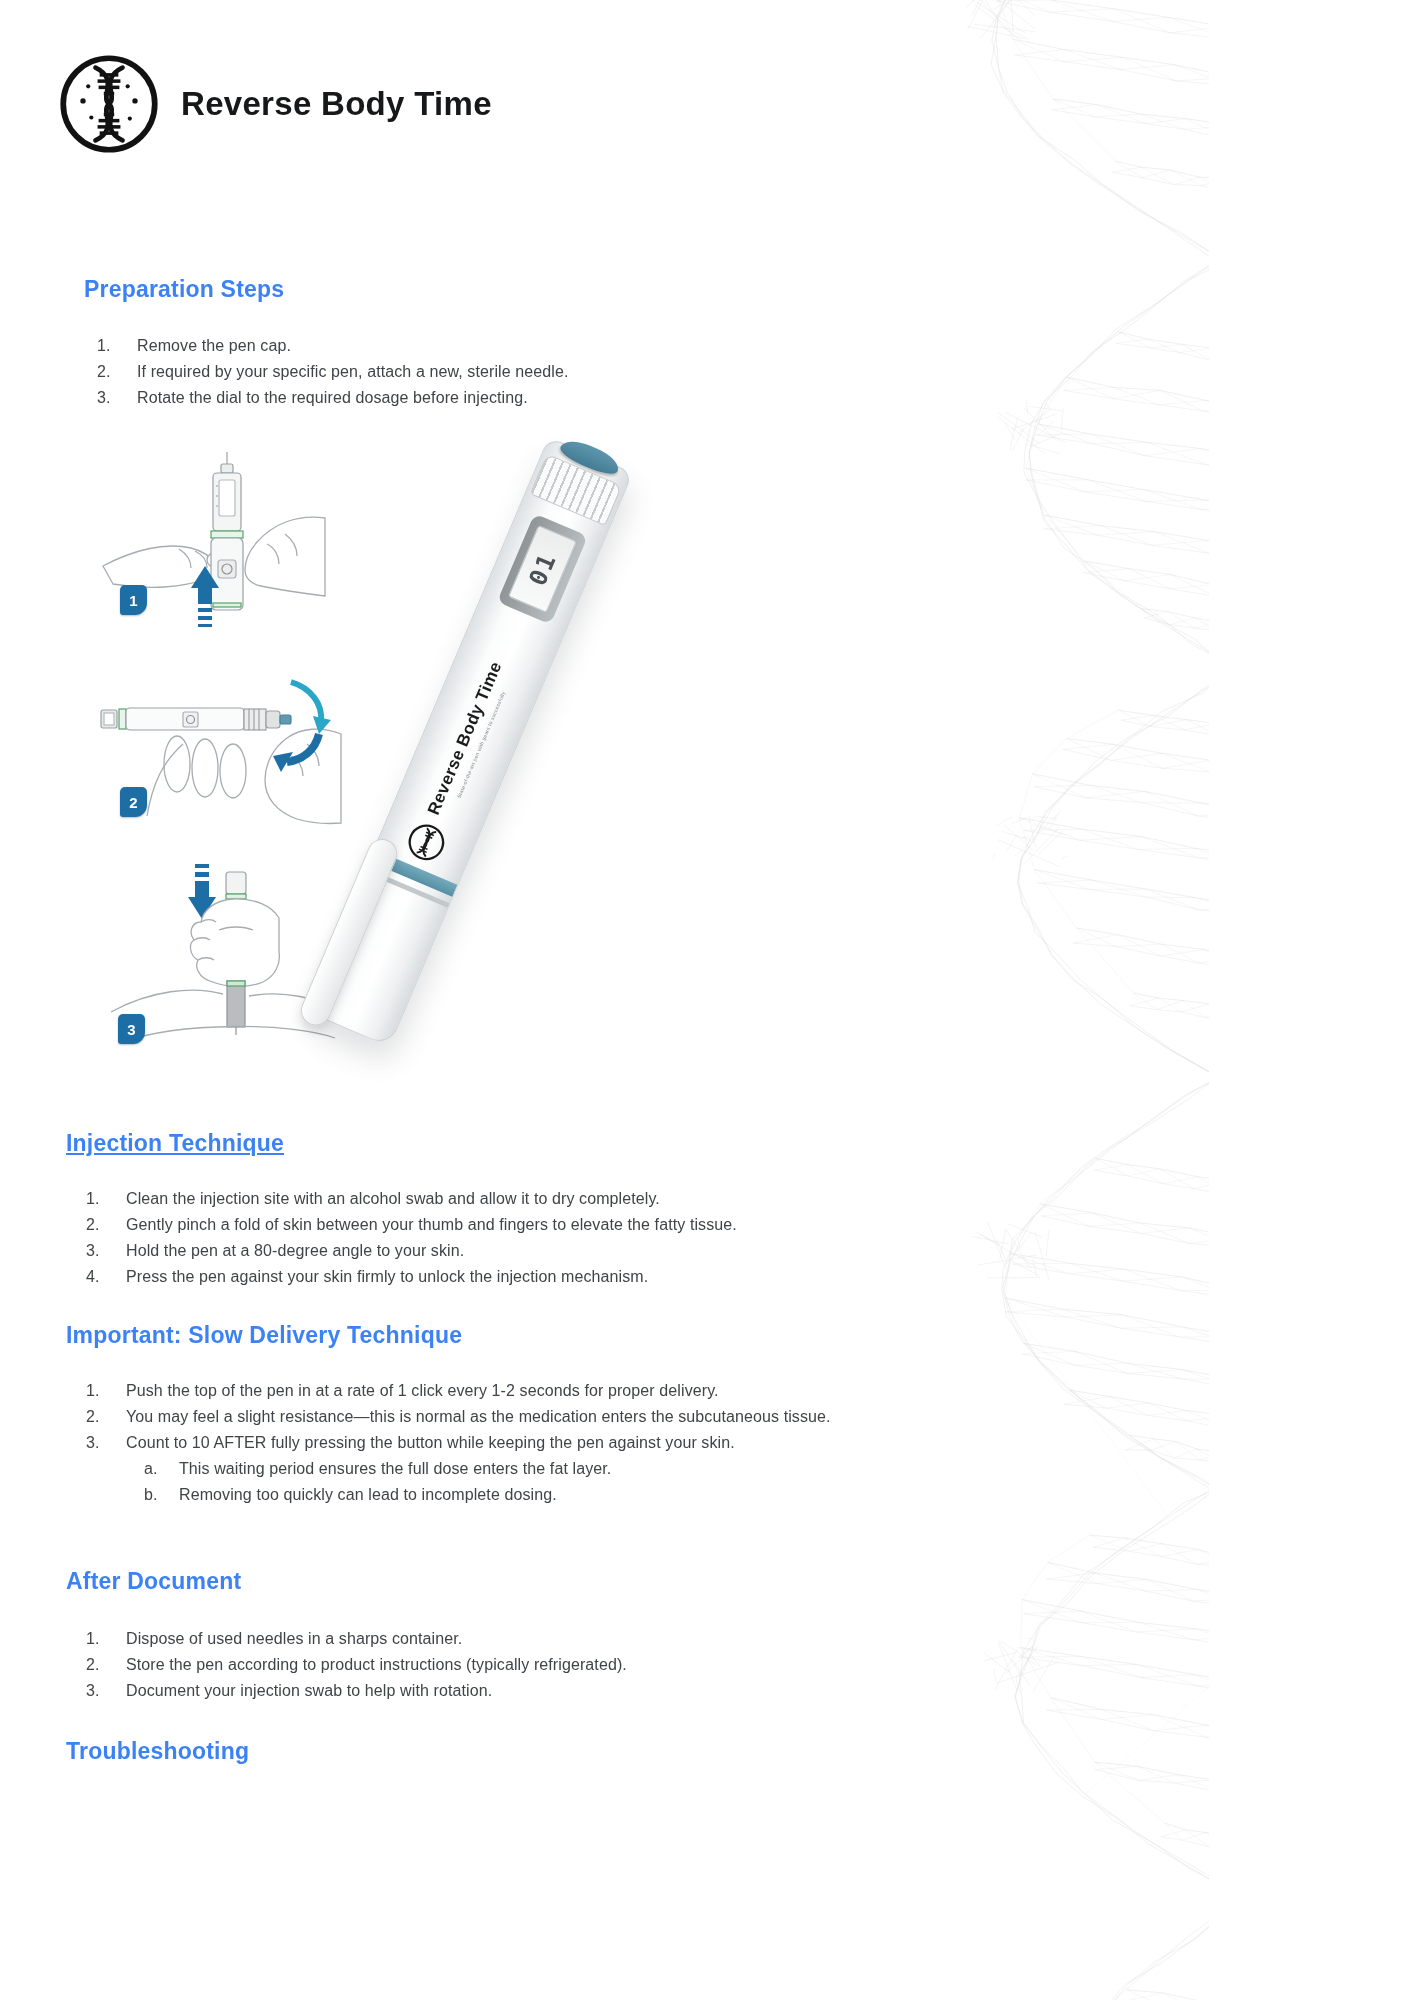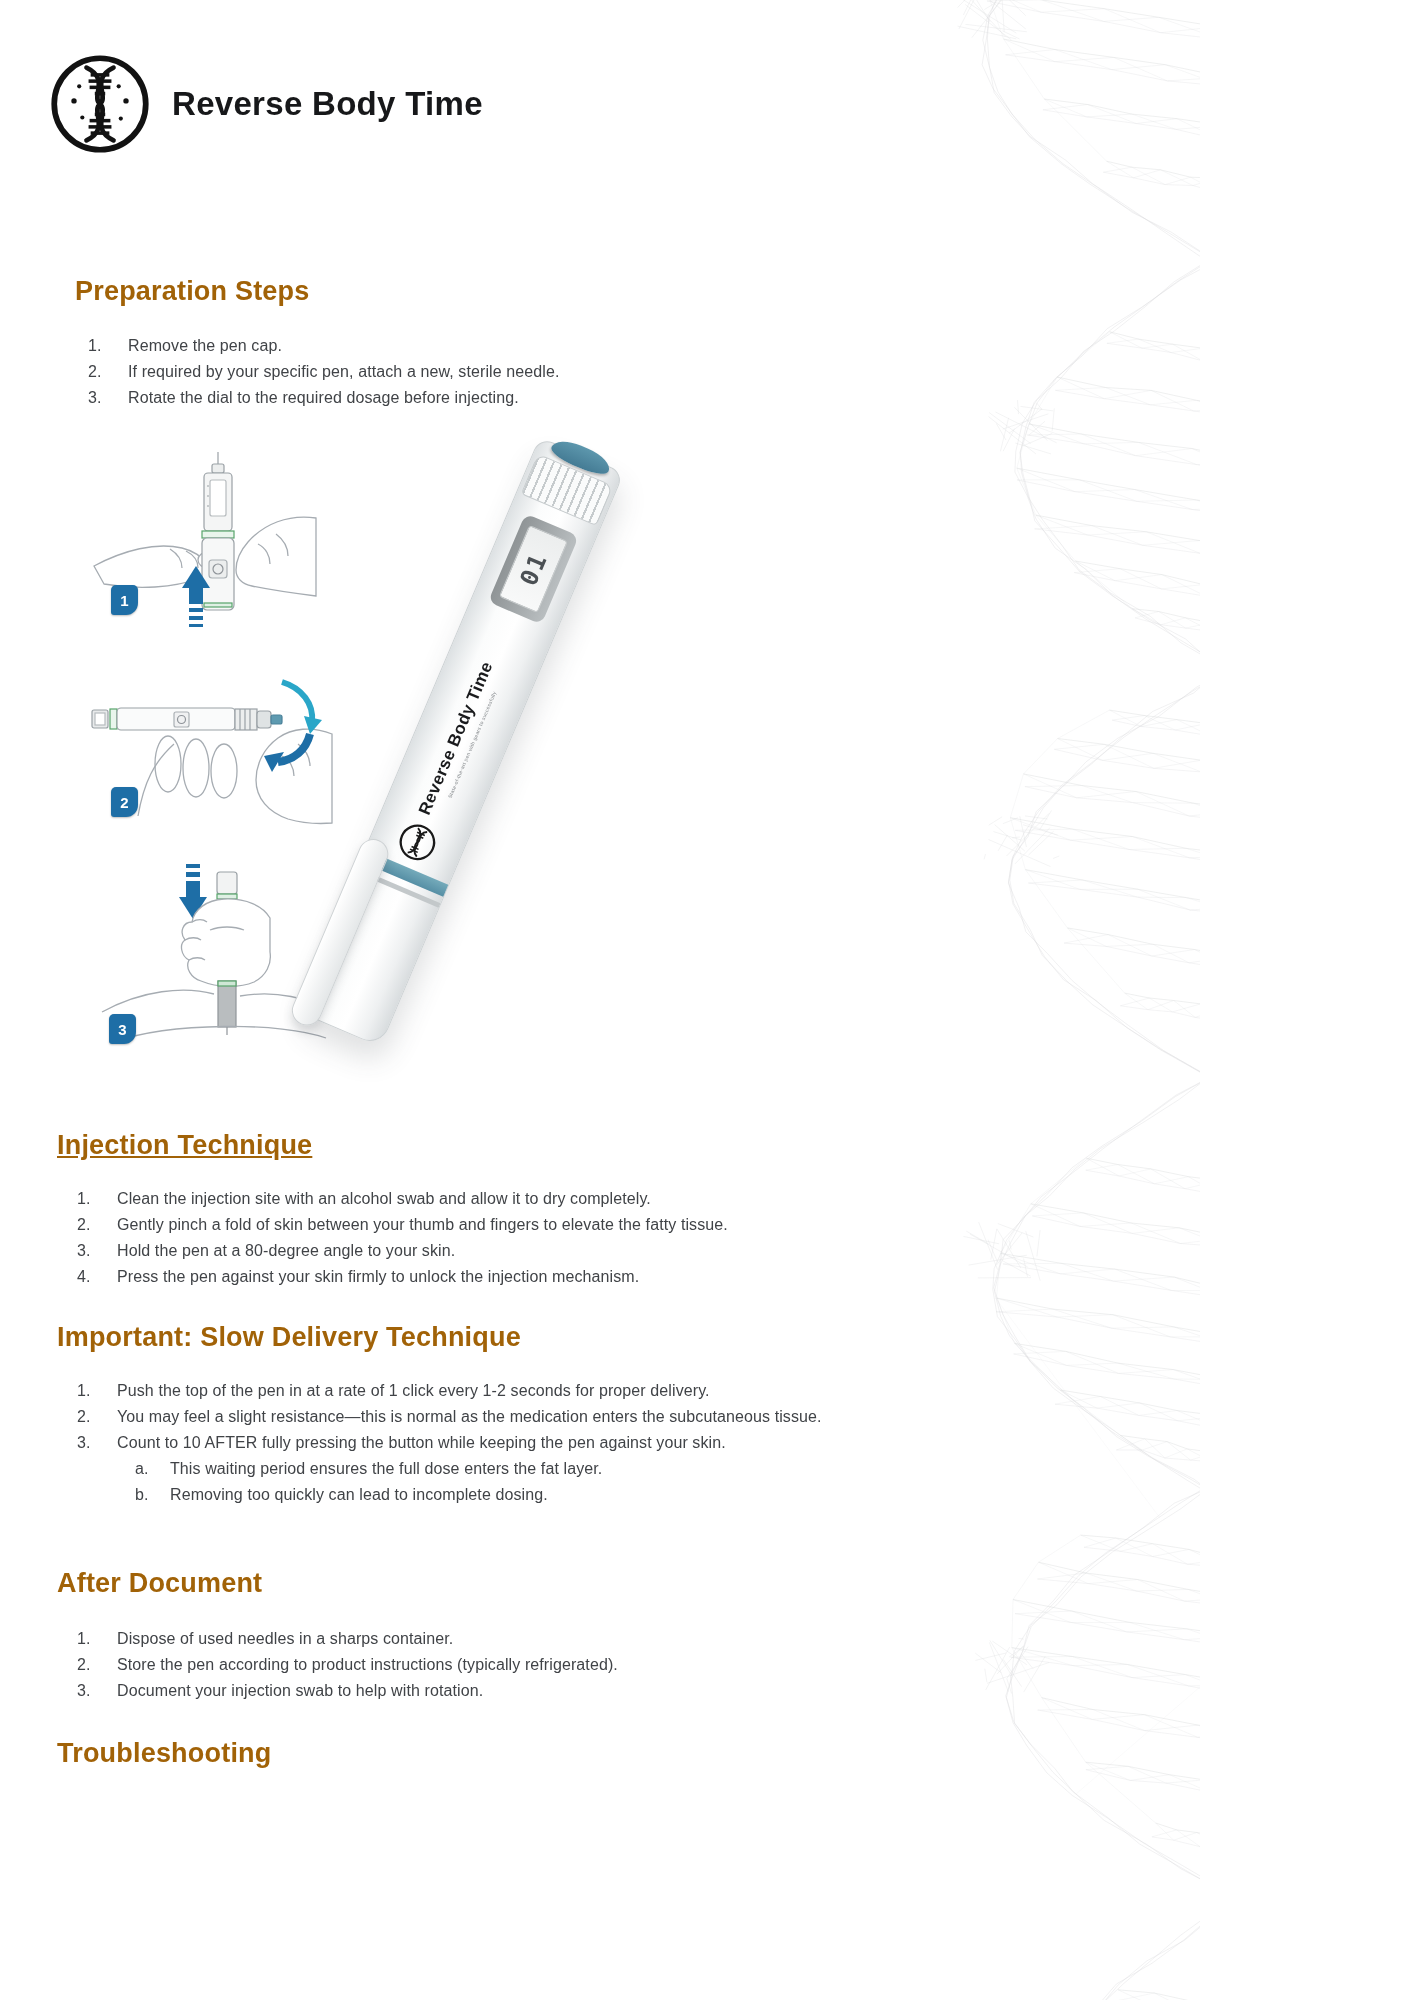--- a/index.html
+++ b/index.html
@@ -2,31 +2,31 @@
 <html style="--accent: #1e6ea6;"><head>
 <meta charset="utf-8">
 <style>
   * { box-sizing: border-box; margin: 0; padding: 0; }
   html, body { width: 1414px; height: 2000px; }
   body {
     background: #fff;
     font-family: "Liberation Sans", "DejaVu Sans", sans-serif;
     color: #404347;
   }
-  #page { position: relative; width: 1200px; height: 2000px; overflow: hidden; background: #fff; }
+  #page { position: relative; width: 1200px; height: 2000px; overflow: hidden; background: #fff; margin-left: 9px; }
 
   
   #dna-wire { position: absolute; left: 834px; top: 0; width: 580px; height: 2000px; z-index: 0; }
 
   
   .brand-header { position: absolute; left: 48px; top: 52px; display: flex; align-items: center; gap: 20px; z-index: 2; }
   .brand-title { font-size: 33px; font-weight: 700; color: #17181a; letter-spacing: .3px; }
 
   
-  .heading { position: absolute; font-size: 27px; font-weight: 700; color: #a16207; letter-spacing: .2px; z-index: 2; }
+  .heading { position: absolute; font-size: 23px; font-weight: 700; color: #3b82f6; letter-spacing: .2px; z-index: 2; }
   .olist { position: absolute; width: 770px; font-size: 16px; line-height: 26px; letter-spacing: .1px; z-index: 2; }
   .li { display: grid; grid-template-columns: 60px 1fr; }
   .li .m { padding-left: 20px; }
   .sub { margin-left: 60px; }
   .sub .li { grid-template-columns: 53px 1fr; }
   .sub .li .m { padding-left: 18px; }
   .dot { display: inline-block; width: 6px; height: 6px; border-radius: 50%; background: #2b2d2f; margin: 10px 0 0 22px; }
 
   
   .badge {

